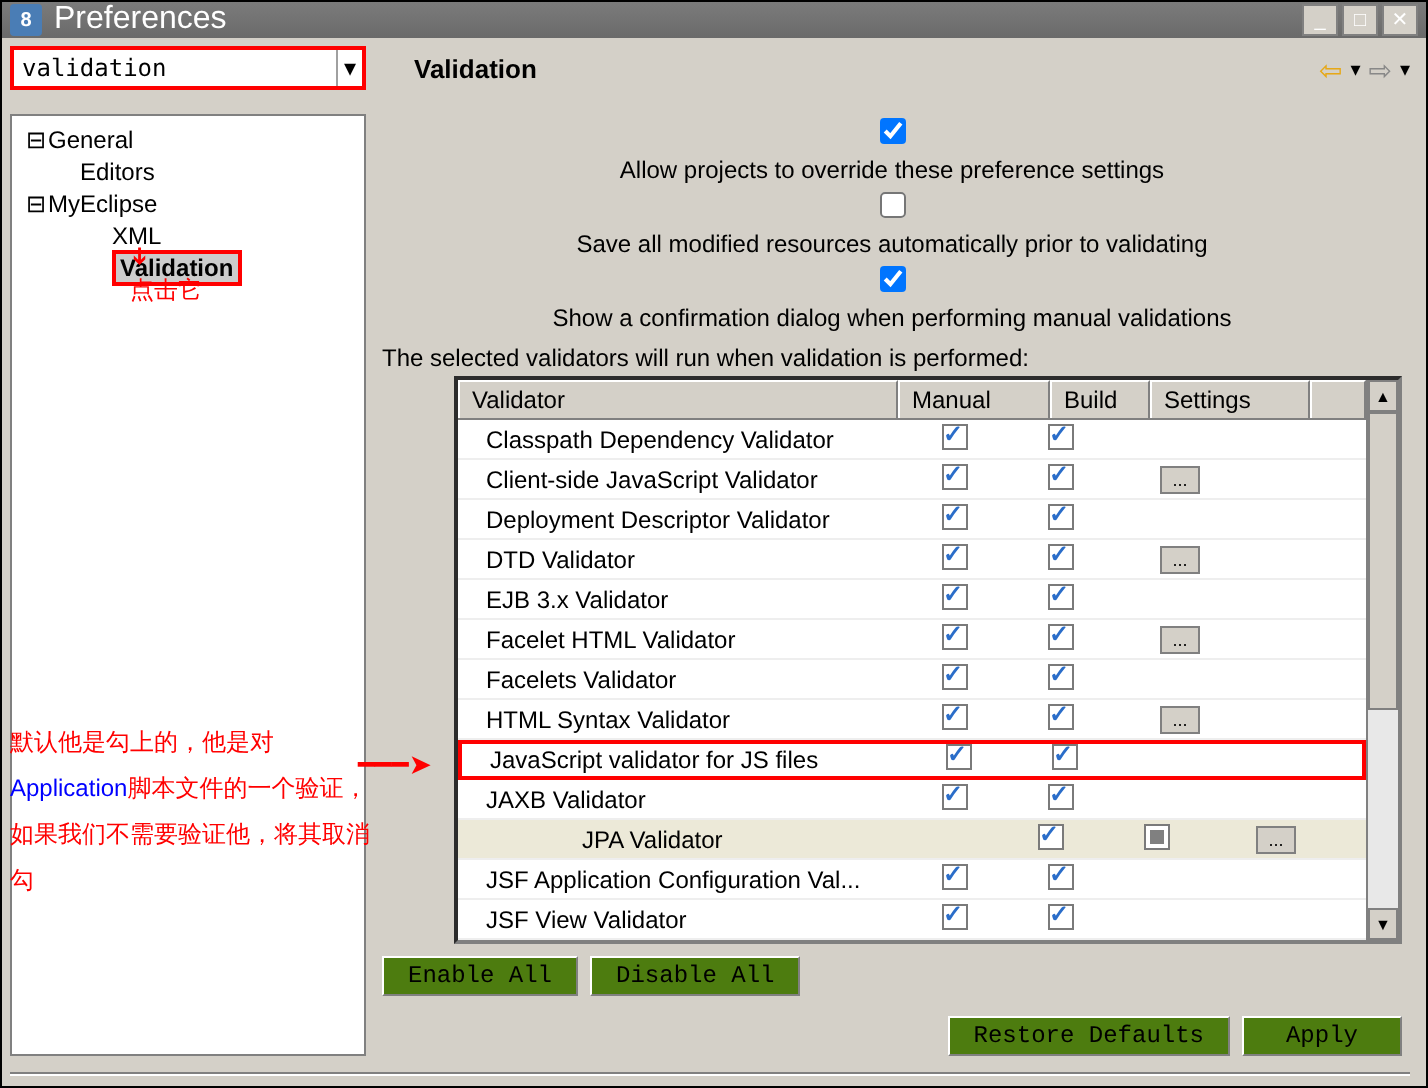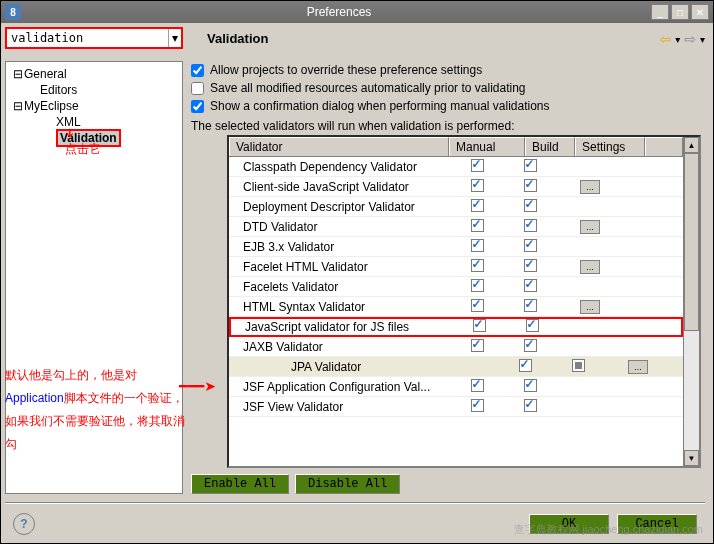--- a/index.html
+++ b/index.html
@@ -1,20 +1,20 @@
 <!DOCTYPE html>
 <html><head>
 <meta charset="utf-8">
 <style>
 * { box-sizing: border-box; font-family: "Microsoft YaHei", SimSun, Arial, sans-serif; font-size: 12px; }
 body { margin: 0; background: #d4d0c8; overflow: hidden; }
 .window { width: 714px; height: 544px; border: 1px solid #000; background: #d4d0c8; display: flex; flex-direction: column; }
 .titlebar { height: 22px; background: linear-gradient(to bottom, #7b7b7b, #6a6a6a); color: #fff; display: flex; align-items: center; padding: 0 4px; }
 .titlebar .icon { width: 16px; height: 16px; background: #4a7db5; border-radius: 2px; margin-right: 6px; display:flex;align-items:center;justify-content:center;font-weight:bold;color:#fff;font-size:10px;}
-.titlebar .title { flex: 1; font-size: 12px; text-align: center; }
+.titlebar .title { flex: 1; font-size: 16px; }
 .titlebar .btns { display: flex; gap: 2px; }
 .titlebar .btn { width: 18px; height: 16px; background: #d4d0c8; border: 1px solid #808080; display:flex;align-items:center;justify-content:center; font-size:10px; cursor:pointer;}
 .body { flex: 1; display: flex; flex-direction: column; padding: 4px 8px 4px 4px; position: relative; }
 .top-row { display: flex; align-items: flex-start; gap: 4px; height: 32px;}
 .search-wrap { width: 178px; display:flex; align-items:center; border:2px solid #f00; background:#fff;}
 .search-input { flex:1; border: none; padding: 2px 4px; font-family: monospace; outline:none;}
 .dropdown-btn { width:16px; height:18px; border-left:1px solid #a0a0a0; display:flex;align-items:center;justify-content:center;cursor:pointer;}
 .header-title { font-weight: bold; font-size: 13px; padding-left:20px; padding-top:4px;}
 .nav-arrows { margin-left:auto; display:flex; gap:4px; align-items:center; padding-top:4px;}
 .nav-arrows span {font-size:14px;}
@@ -23,27 +23,27 @@
 .tree-node { white-space: nowrap; }
 .tree-indent0{padding-left:2px;} .tree-indent1{padding-left:18px;} .tree-indent2{padding-left:34px;}
 .tree-toggle{display:inline-block;width:12px;text-align:center;color:#000;cursor:pointer;}
 .validation-node { background:#ccc; border:2px solid #f00; padding:0 2px; font-weight:bold;}
 .annotation1 { color:#f00; font-family:SimSun; font-size:14px; position:absolute; top:102px; left:64px;}
 .arrow-down{display:inline-block;transform:rotate(90deg);color:#f00;}
 .annotation2 { position:absolute; left:4px; top:340px; width:180px; color:#f00; font-size:14px; line-height:22px; z-index:5;}
 .annotation2 .js { color:#00f; }
 .arrow-right{position:absolute; left:178px; top:355px; color:#f00; font-size:14px; z-index:6;}
 .right-panel { flex: 1; display:flex; flex-direction:column; padding:0 4px; font-family:"Courier New", monospace; font-size:12px;}
-.check-line { display:flex; align-items:center; margin:2px 0; gap:6px;}
+.check-line { display:flex; align-items:center; margin:2px 0; gap:6px;flex-direction:column;}
 .check-line input{margin:0;}
 .desc-line{margin:4px 0 2px 0;}
 .table-wrap { flex:1; border:2px inset #808080; background:#ffffff; overflow:hidden; display:flex; flex-direction:column; position:relative;margin-left:36px;}
 .table-header { display:flex; background:#d4d0c8; border-bottom:1px solid #808080;}
 .table-header .th { border-right:1px solid #808080; padding:2px 6px; background:#d4d0c8; border-top:1px solid #fff; border-left:1px solid #fff;}
-.th-validator{width:220px;} .th-manual{width:76px;} .th-build{width:50px;} .th-settings{width:70px;} .th-rest{flex:1;}
+.th-validator{width:220px;} .th-manual{width:76px;} .th-build{width:50px;} .th-settings{width:80px;} .th-rest{flex:1;}
 .table-body{flex:1; overflow-y:auto;}
 .table-row { display:flex; align-items:center; height:20px; border-bottom:1px solid #eee;}
 .table-row.highlighted{border:2px solid #f00;}
 .table-row.selected{background:#ece9d8;padding-left:48px;}
 .td-name{width:220px; padding-left:14px; white-space:nowrap; overflow:hidden;}
 .td-manual{width:56px; text-align:center;}
 .td-build{width:50px; text-align:center;}
 .td-settings{width:70px; text-align:center;}
 .chk{display:inline-block;width:13px;height:13px;border:1px solid #7a7a7a;background:#fff;position:relative;}
 .chk.on::after{content:"✓";color:#2a6dc9;position:absolute;left:0;top:-3px;font-size:12px;font-weight:bold;}
@@ -213,20 +213,24 @@
                 </div>
               <div class="arrow">▼</div>
             </div>
           </div>
         </div>
 
         <div class="btn-row">
           <button class="button">Enable All</button>
           <button class="button">Disable All</button>
         </div>
+        <div class="btn-row right" style="margin-top:10px;">
+          <button class="button">Restore Defaults</button>
+          <button class="button" style="width:80px">Apply</button>
+        </div>
       </div>
     </div>
 
     <div class="sep"></div>
 
     <div class="footer">
       <div class="help">?</div>
       <div class="spacer"></div>
       <button class="button" style="width:80px">OK</button>
       <button class="button" style="width:80px">Cancel</button>

